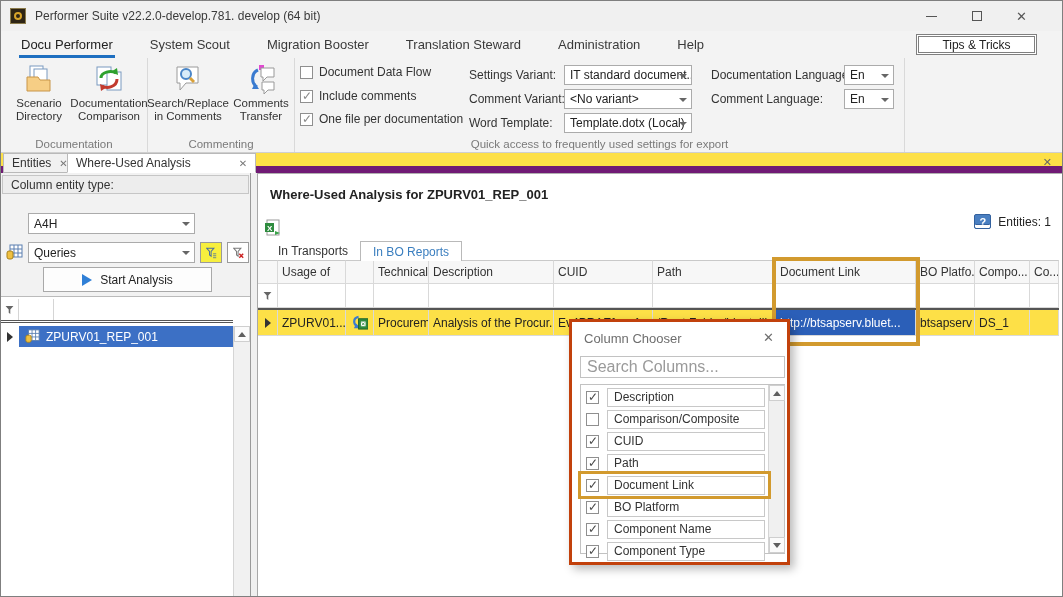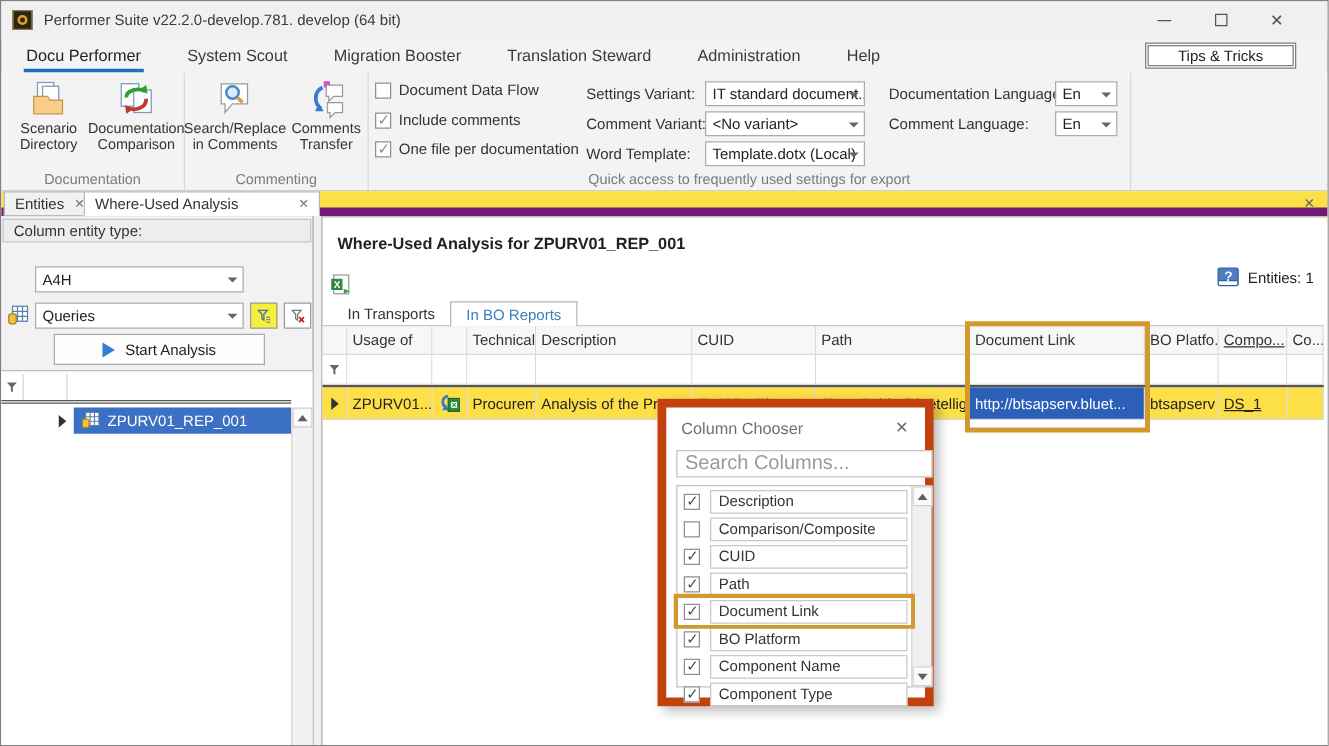--- a/index.html
+++ b/index.html
@@ -52,21 +52,21 @@
   .lp-header { position:absolute; left:1px; top:2px; right:1px; height:19px; background:#ededed; border:1px solid #c6c6c6; display:flex; align-items:center; padding-left:8px; color:#333; }
   .lp-combo { height:21px; }
   .small-btn { position:absolute; width:22px; height:21px; border:1px solid #9a9a9a; display:flex; align-items:center; justify-content:center; background:#fff; }
   .small-btn.yellow { background:#f7ef3e; }
   .start-btn { position:absolute; left:42px; top:94px; width:169px; height:25px; background:#fdfdfd; border:1px solid #a9a9a9; display:flex; align-items:center; justify-content:center; gap:8px; font-size:12px; color:#222; }
   .play-tri { width:0; height:0; border-top:6px solid transparent; border-bottom:6px solid transparent; border-left:10px solid #2f7fd6; }
   .tree-area { position:absolute; left:0; top:123px; right:0; bottom:0; background:#fff; border-top:1px solid #bbb; }
   .tree-filter-row { position:absolute; left:0; top:2px; right:17px; height:24px; border-bottom:3px double #555; display:flex; }
   .tfr-ind { width:18px; border-right:1px solid #d5d5d5; display:flex; align-items:center; justify-content:center; }
   .tfr-cell1 { width:35px; border-right:1px solid #d5d5d5; }
-  .tree-row { position:absolute; left:0; top:29px; right:17px; height:21px; display:flex; align-items:center;margin-left:40px; }
+  .tree-row { position:absolute; left:0; top:29px; right:17px; height:21px; display:flex; align-items:center; }
   .tree-expand { width:18px; display:flex; align-items:center; justify-content:center; }
   .tri-right { width:0; height:0; border-top:5px solid transparent; border-bottom:5px solid transparent; border-left:6px solid #333; }
   .tree-sel { flex:1; height:21px; background:#3c70c5; display:flex; align-items:center; gap:6px; padding-left:6px; color:#fff; }
   .tree-scroll { position:absolute; right:0; top:29px; bottom:0; width:17px; background:#f1f1f1; border-left:1px solid #d5d5d5; }
   .scroll-btn { width:16px; height:16px; background:#fbfbfb; border:1px solid #cfcfcf; display:flex; align-items:center; justify-content:center; }
   .tri-up { width:0; height:0; border-left:4px solid transparent; border-right:4px solid transparent; border-bottom:5px solid #5f5f5f; }
   .tri-down { width:0; height:0; border-left:4px solid transparent; border-right:4px solid transparent; border-top:5px solid #5f5f5f; }
   .splitter { position:absolute; left:250px; top:172px; width:6px; height:424px; background:#f0f0f0; }
 
   
@@ -81,28 +81,28 @@
   
   .grid { position:absolute; left:0px; top:86px; width:802px; }
   .g-row { display:flex; width:801px; }
   .g-cell { border-right:1px solid #d9d9d9; border-bottom:1px solid #d9d9d9; padding:0 4px; display:flex; align-items:center; overflow:hidden; white-space:nowrap; }
   .g-head .g-cell { height:24px; background:#f7f7f7; border-top:1px solid #c9c9c9; color:#333;text-align:center; }
   .g-filter .g-cell { height:24px; background:#fff; }
   .g-filter { border-bottom:2px solid #555; }
   .g-data .g-cell { height:26px; background:#fde047; color:#222; }
   .c0{width:20px;flex:none;justify-content:center;} .c1{width:68px;flex:none;} .c2{width:28px;flex:none;justify-content:center;}
   .c3{width:55px;flex:none;} .c4{width:125px;flex:none;} .c5{width:99px;flex:none;} .c6{width:123px;flex:none;}
-  .c7{width:140px;flex:none;} .c8{width:59px;flex:none;} .c9{width:55px;flex:none;text-decoration:underline;} .c10{flex:1;}
+  .c7{width:140px;flex:none;} .c8{width:59px;flex:none;} .c9{width:55px;flex:none;} .c10{flex:1;}
   .cell-link { background:#2b5fb8 !important; color:#fff !important; }
 
   
   .hl-col { position:absolute; left:771px; top:256px; width:148px; height:89px; border:4px solid #d29a2e; z-index:5; pointer-events:none; }
 
   
-  .chooser { position:absolute; left:525px; top:318px; width:221px; height:246px; background:#fff; border:7px solid #c2410c; box-shadow:4px 4px 9px rgba(0,0,0,0.28); z-index:8; }
+  .chooser { position:absolute; left:568px; top:318px; width:221px; height:246px; background:#fff; border:3px solid #c2410c; box-shadow:4px 4px 9px rgba(0,0,0,0.28); z-index:8; }
   .chooser-title { position:absolute; left:12px; top:9px; font-size:13px; color:#6e6e6e; }
   .chooser-close { position:absolute; right:13px; top:8px; font-size:13px; color:#6e6e6e; }
   .chooser-search { position:absolute; left:8px; top:34px; width:205px; height:22px; border:1px solid #c2c2c2; padding:0 6px; font-size:16px; color:#333; }
   .chooser-search::placeholder { color:#9a9a9a; }
   .chooser-list { position:absolute; left:8px; top:62px; width:205px; bottom:8px; border:1px solid #c2c2c2; display:flex; }
   .chooser-rows { flex:1; padding-top:1px; }
   .ch-row { height:22px; display:flex; align-items:center; padding-left:5px; position:relative; }
   .ch-row .cb.checked::after { color:#4a4a4a; }
   .ch-label { flex:1; height:19px; margin-left:8px; margin-right:3px; border:1px solid #c8c8c8; display:flex; align-items:center; padding-left:6px; font-size:12px; color:#333; background:#fff; }
   .ch-row.highlighted { box-shadow:0 0 0 3px #d29a2e; z-index:9; }

